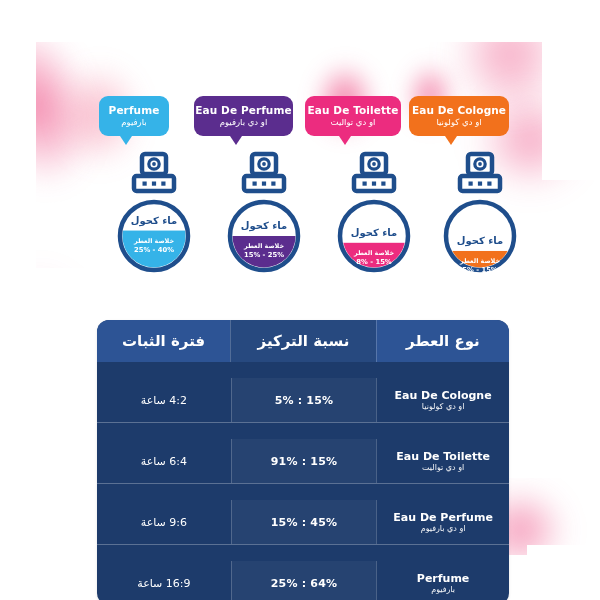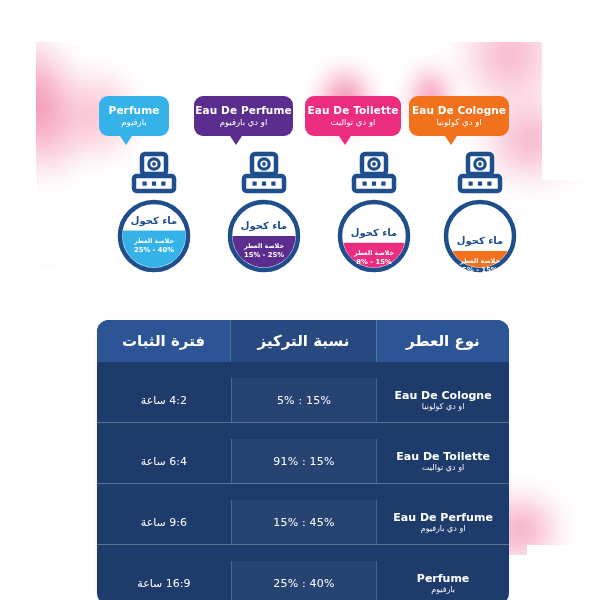--- a/index.html
+++ b/index.html
@@ -72,21 +72,21 @@
   .th.mid{background:#27497f;}
   .td{height:44px;display:flex;flex-direction:column;align-items:center;
       justify-content:center;color:#ffffff;box-sizing:border-box;margin-top:16px;}
   .td.mid{background:rgba(255,255,255,.045);}
   .c1{width:138px;}
   .c2{width:150px;}
   .c3{width:137px;}
   .sep{border-top:1px solid rgba(255,255,255,.28);}
   .vl{border-left:1px solid rgba(255,255,255,.20);}
   .dur{font-size:11px;direction:rtl;}
-  .pct{font-size:11px;font-weight:normal;letter-spacing:.2px;}
+  .pct{font-size:11px;font-weight:bold;letter-spacing:.2px;}
   .nm-en{font-size:11px;font-weight:bold;line-height:13px;}
   .nm-ar{font-size:8px;line-height:10px;direction:rtl;opacity:.95;}
 </style>
 </head>
 <body>
 
 <div id="stage">
 
   <div class="blob b1"></div>
   <div class="blob b2"></div>
@@ -246,21 +246,21 @@
           <div class="td c3 vl">
             <span class="nm-en">Eau De Perfume</span>
             <span class="nm-ar">او دي بارفيوم</span>
           </div>
         </div>
         <div class="trow sep">
           <div class="td c1">
             <span class="dur">16:9 ساعة</span>
           </div>
           <div class="td mid c2 vl">
-            <span class="pct">25% : 40%</span>
+            <span class="pct">25% : 64%</span>
           </div>
           <div class="td c3 vl">
             <span class="nm-en">Perfume</span>
             <span class="nm-ar">بارفيوم</span>
           </div>
         </div>
       </div>
   </div>
 
 </div>

